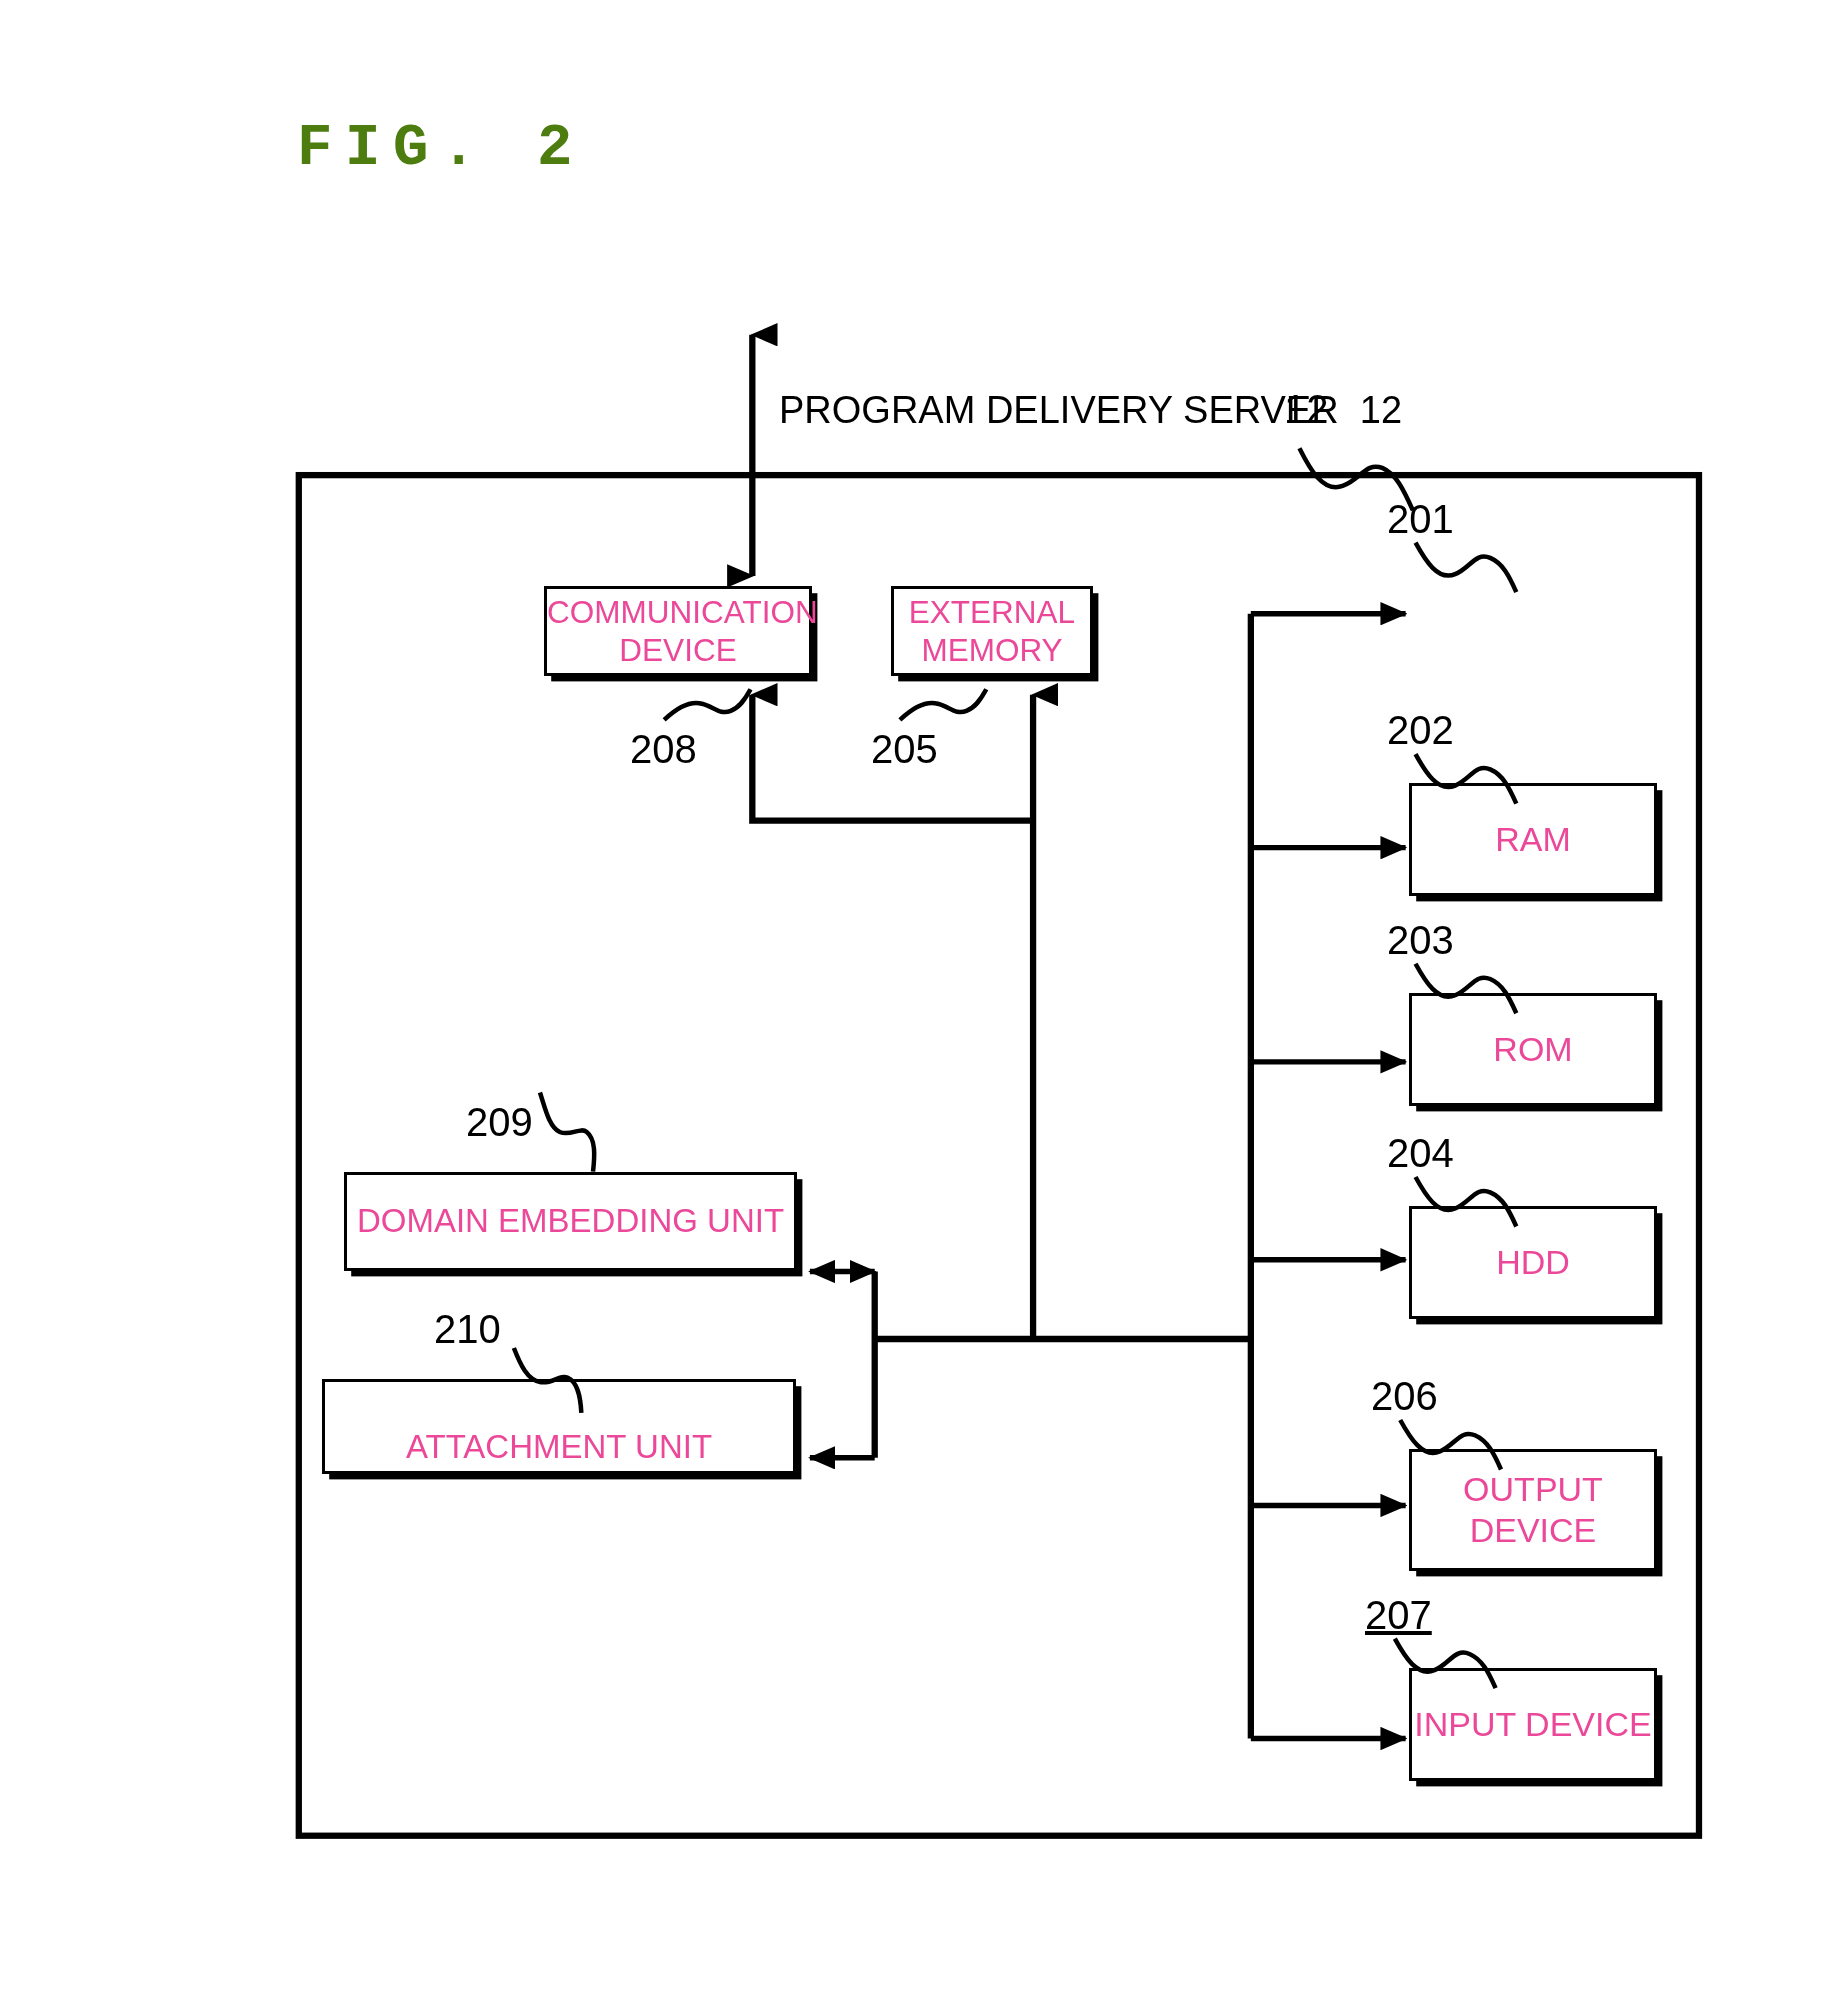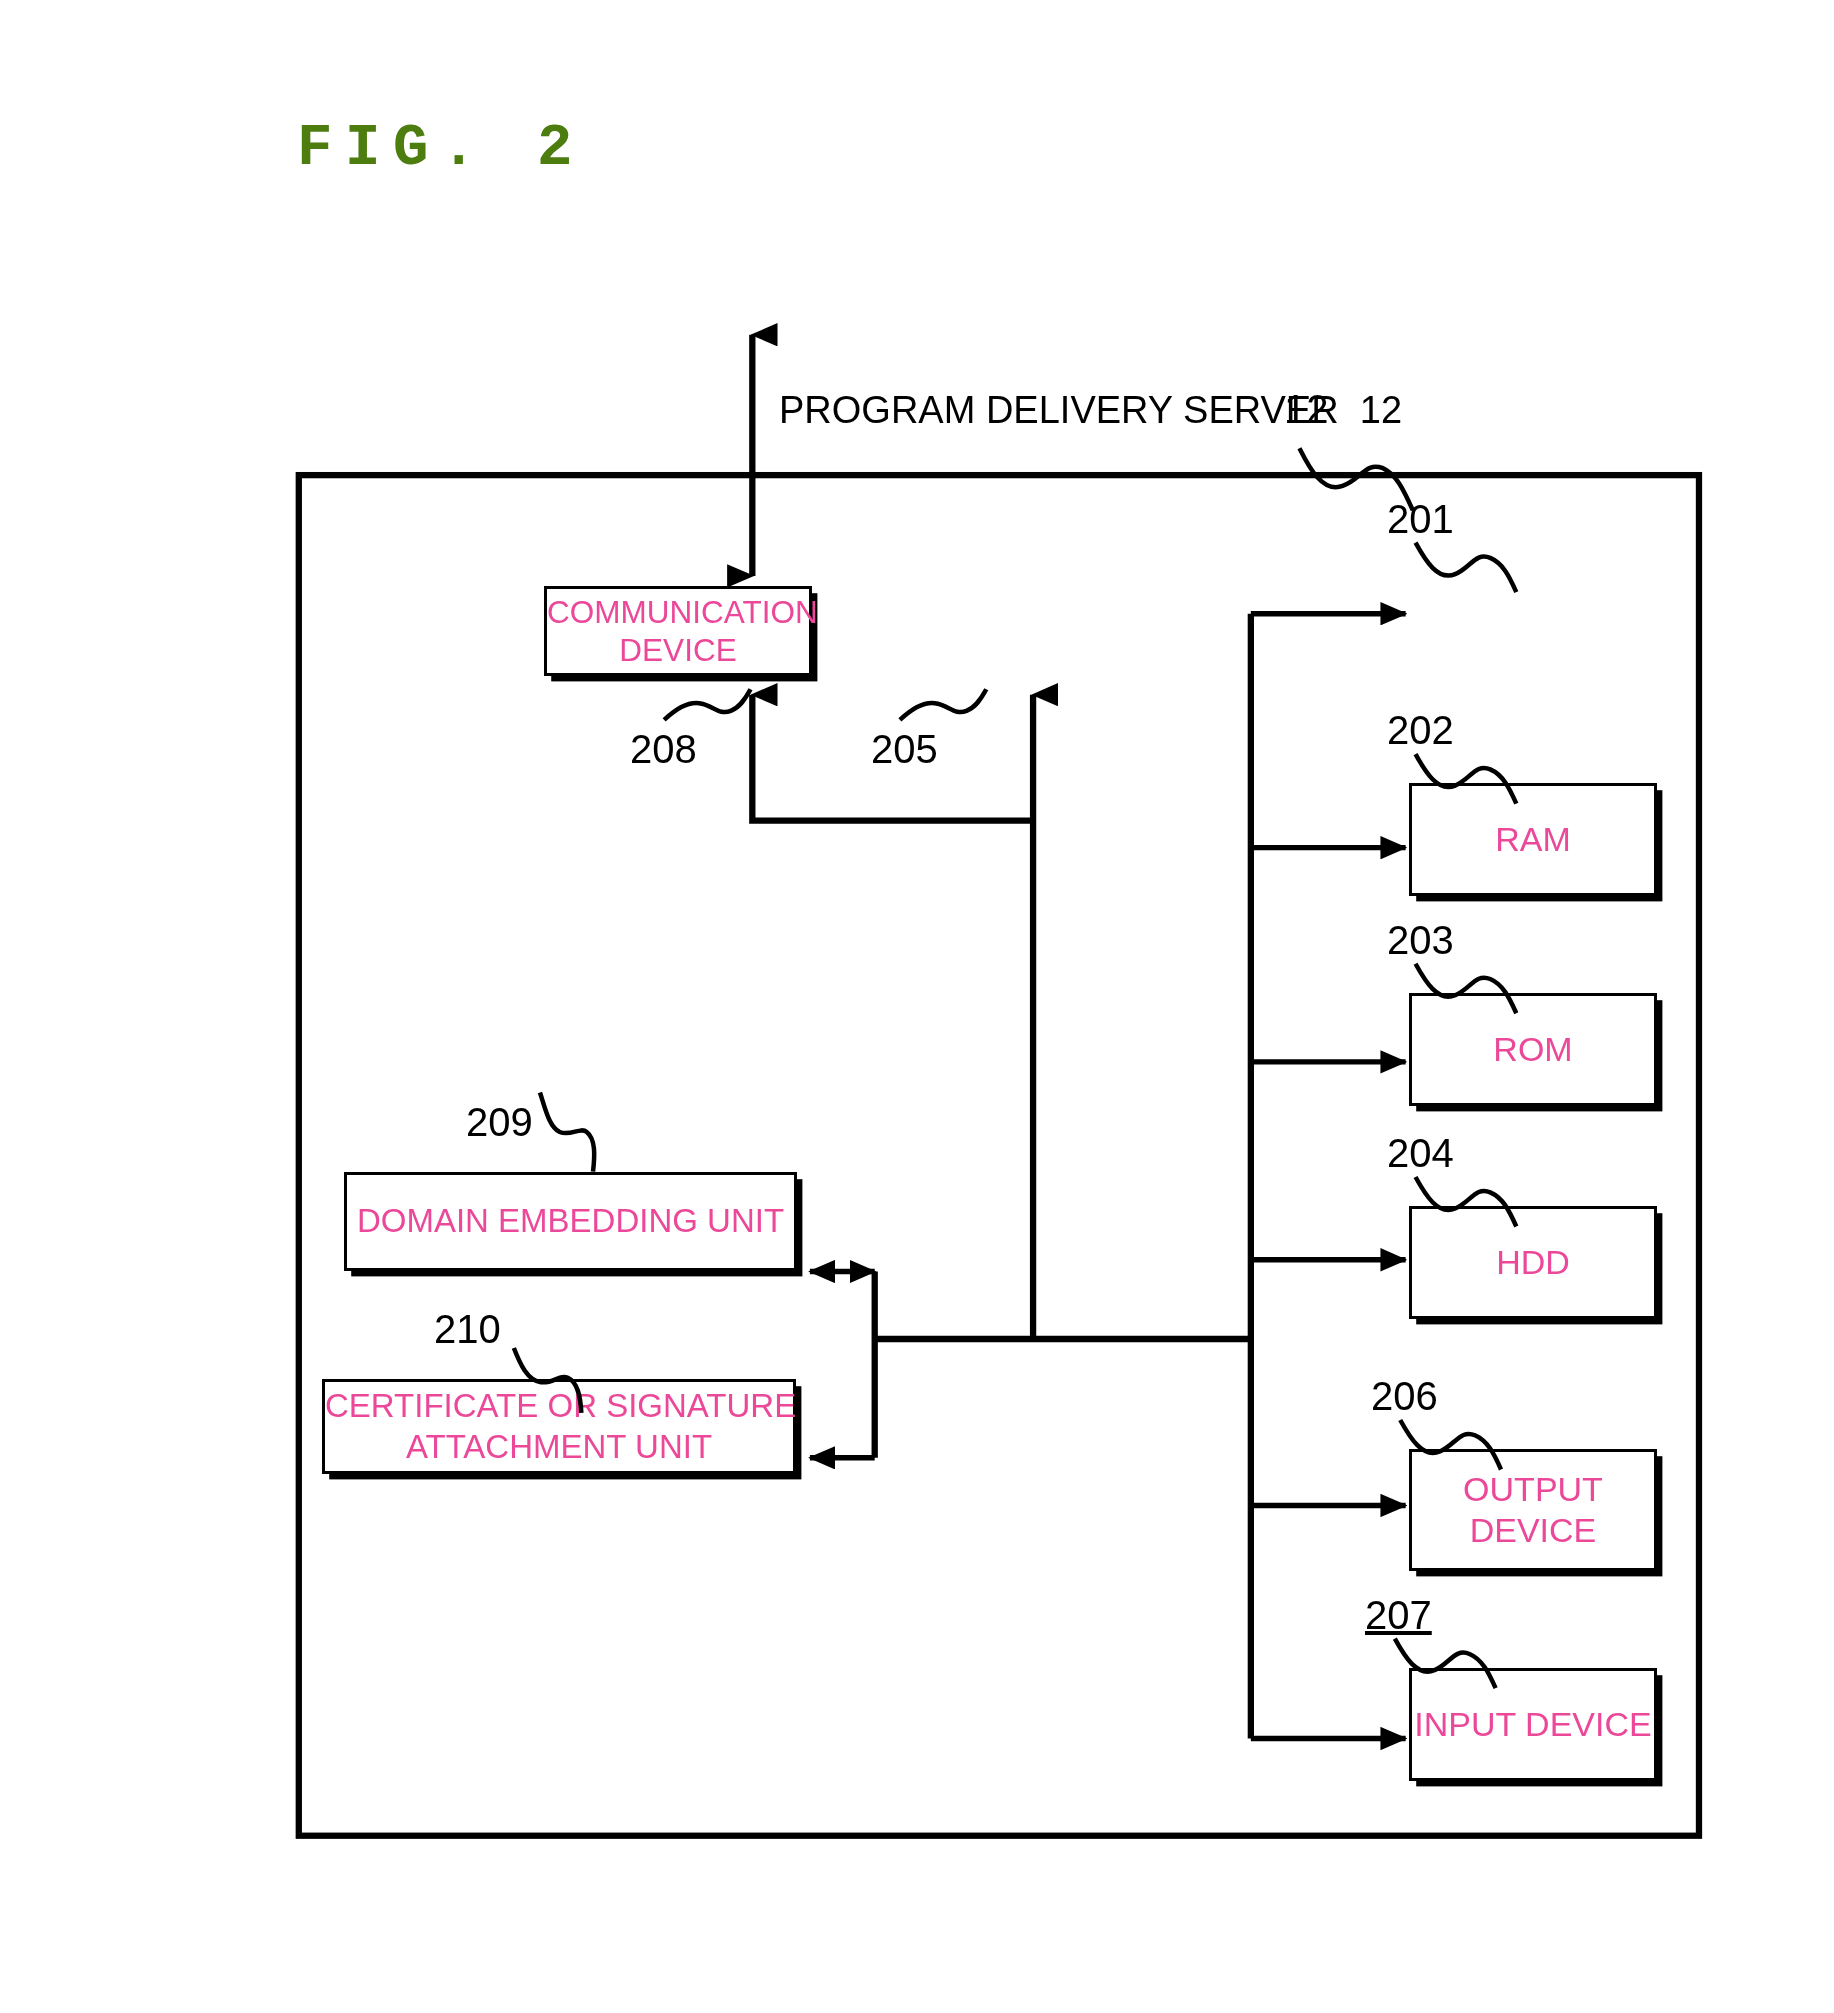--- a/index.html
+++ b/index.html
@@ -155,20 +155,26 @@
 
   <div id="server-label">PROGRAM DELIVERY SERVER  12</div>
 
   <div class="box" id="box-comm">
     <span class="boxtext">
       <span>COMMUNICATION</span><br>
       <span>DEVICE</span>
     </span>
   </div>
 
+  <div class="box" id="box-extmem">
+    <span class="boxtext">
+      <span>EXTERNAL</span><br>
+      <span>MEMORY</span>
+    </span>
+  </div>
 
 
   <div class="box" id="box-rom">
     <span class="boxtext">ROM</span>
   </div>
 
   <div class="box" id="box-ram">
     <span class="boxtext">RAM</span>
   </div>
 
@@ -186,21 +192,21 @@
   <div class="box" id="box-input">
     <span class="boxtext">INPUT DEVICE</span>
   </div>
 
   <div class="box" id="box-domain">
     <span class="boxtext">DOMAIN EMBEDDING UNIT</span>
   </div>
 
   <div class="box" id="box-cert">
     <span class="boxtext">
-      <span>CERTIFICATE OR SIGNATURE</span><br>
+      <br>
       <span>ATTACHMENT UNIT</span>
     </span>
   </div>
 
   <div class="reflabel" id="ref-12">12</div>
   <div class="reflabel" id="ref-201">201</div>
   <div class="reflabel" id="ref-202">202</div>
   <div class="reflabel" id="ref-203">203</div>
   <div class="reflabel" id="ref-204">204</div>
   <div class="reflabel" id="ref-205">205</div>

